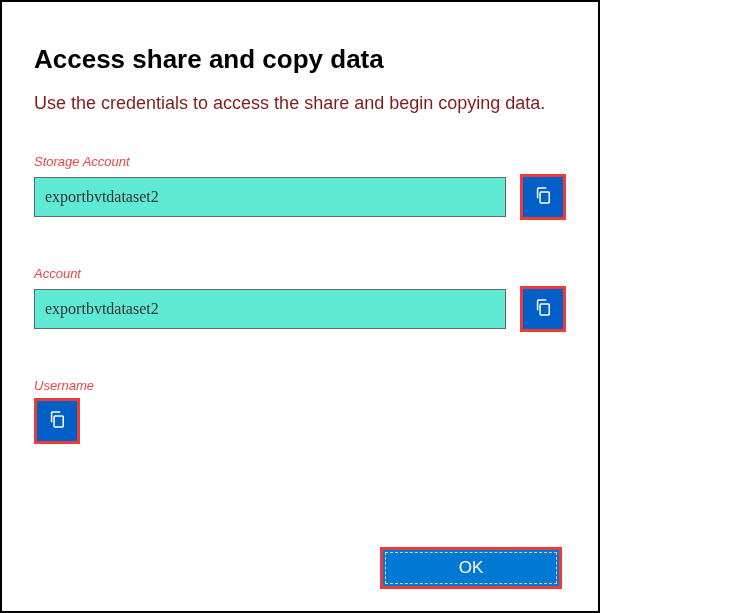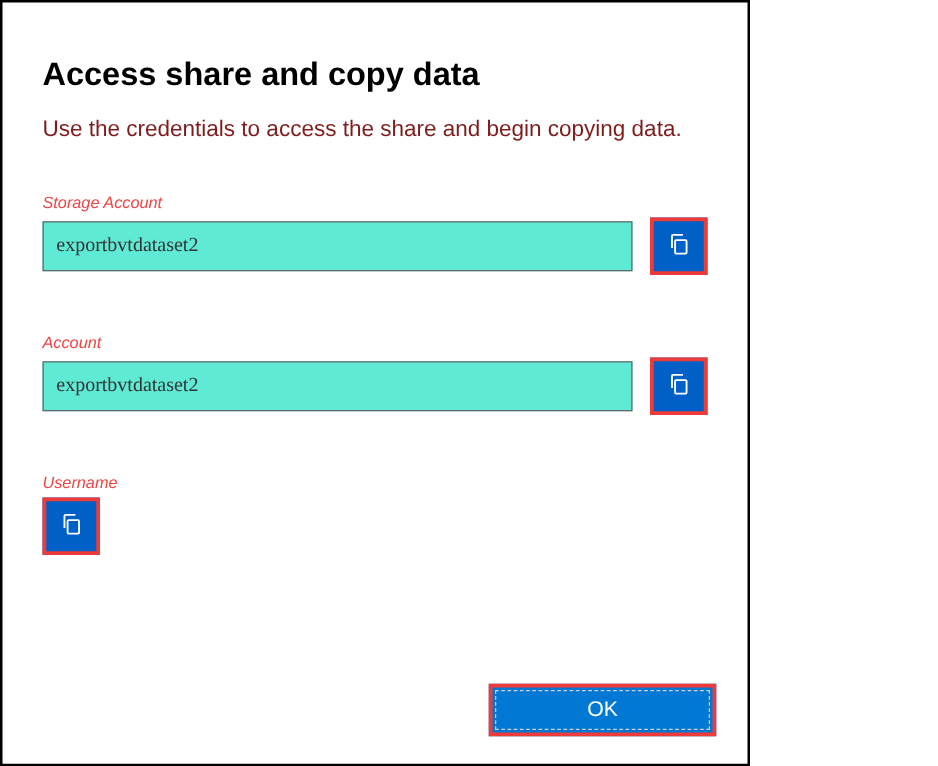--- a/index.html
+++ b/index.html
@@ -68,21 +68,21 @@
     }
     .copy-button svg {
       width: 20px;
       height: 20px;
       fill: none;
       stroke: #fff;
       stroke-width: 1.8;
     }
     .footer {
       position: absolute;
-      right: 25px;
+      right: 36px;
       bottom: 22px;
       border-radius: 16px;
     }
     .ok-button {
       width: 182px;
       height: 42px;
       background: #0078D4;
       color: #fff;
       border: 3px solid #ef3a3a;
       outline: 1px dashed #d0d0d0;

